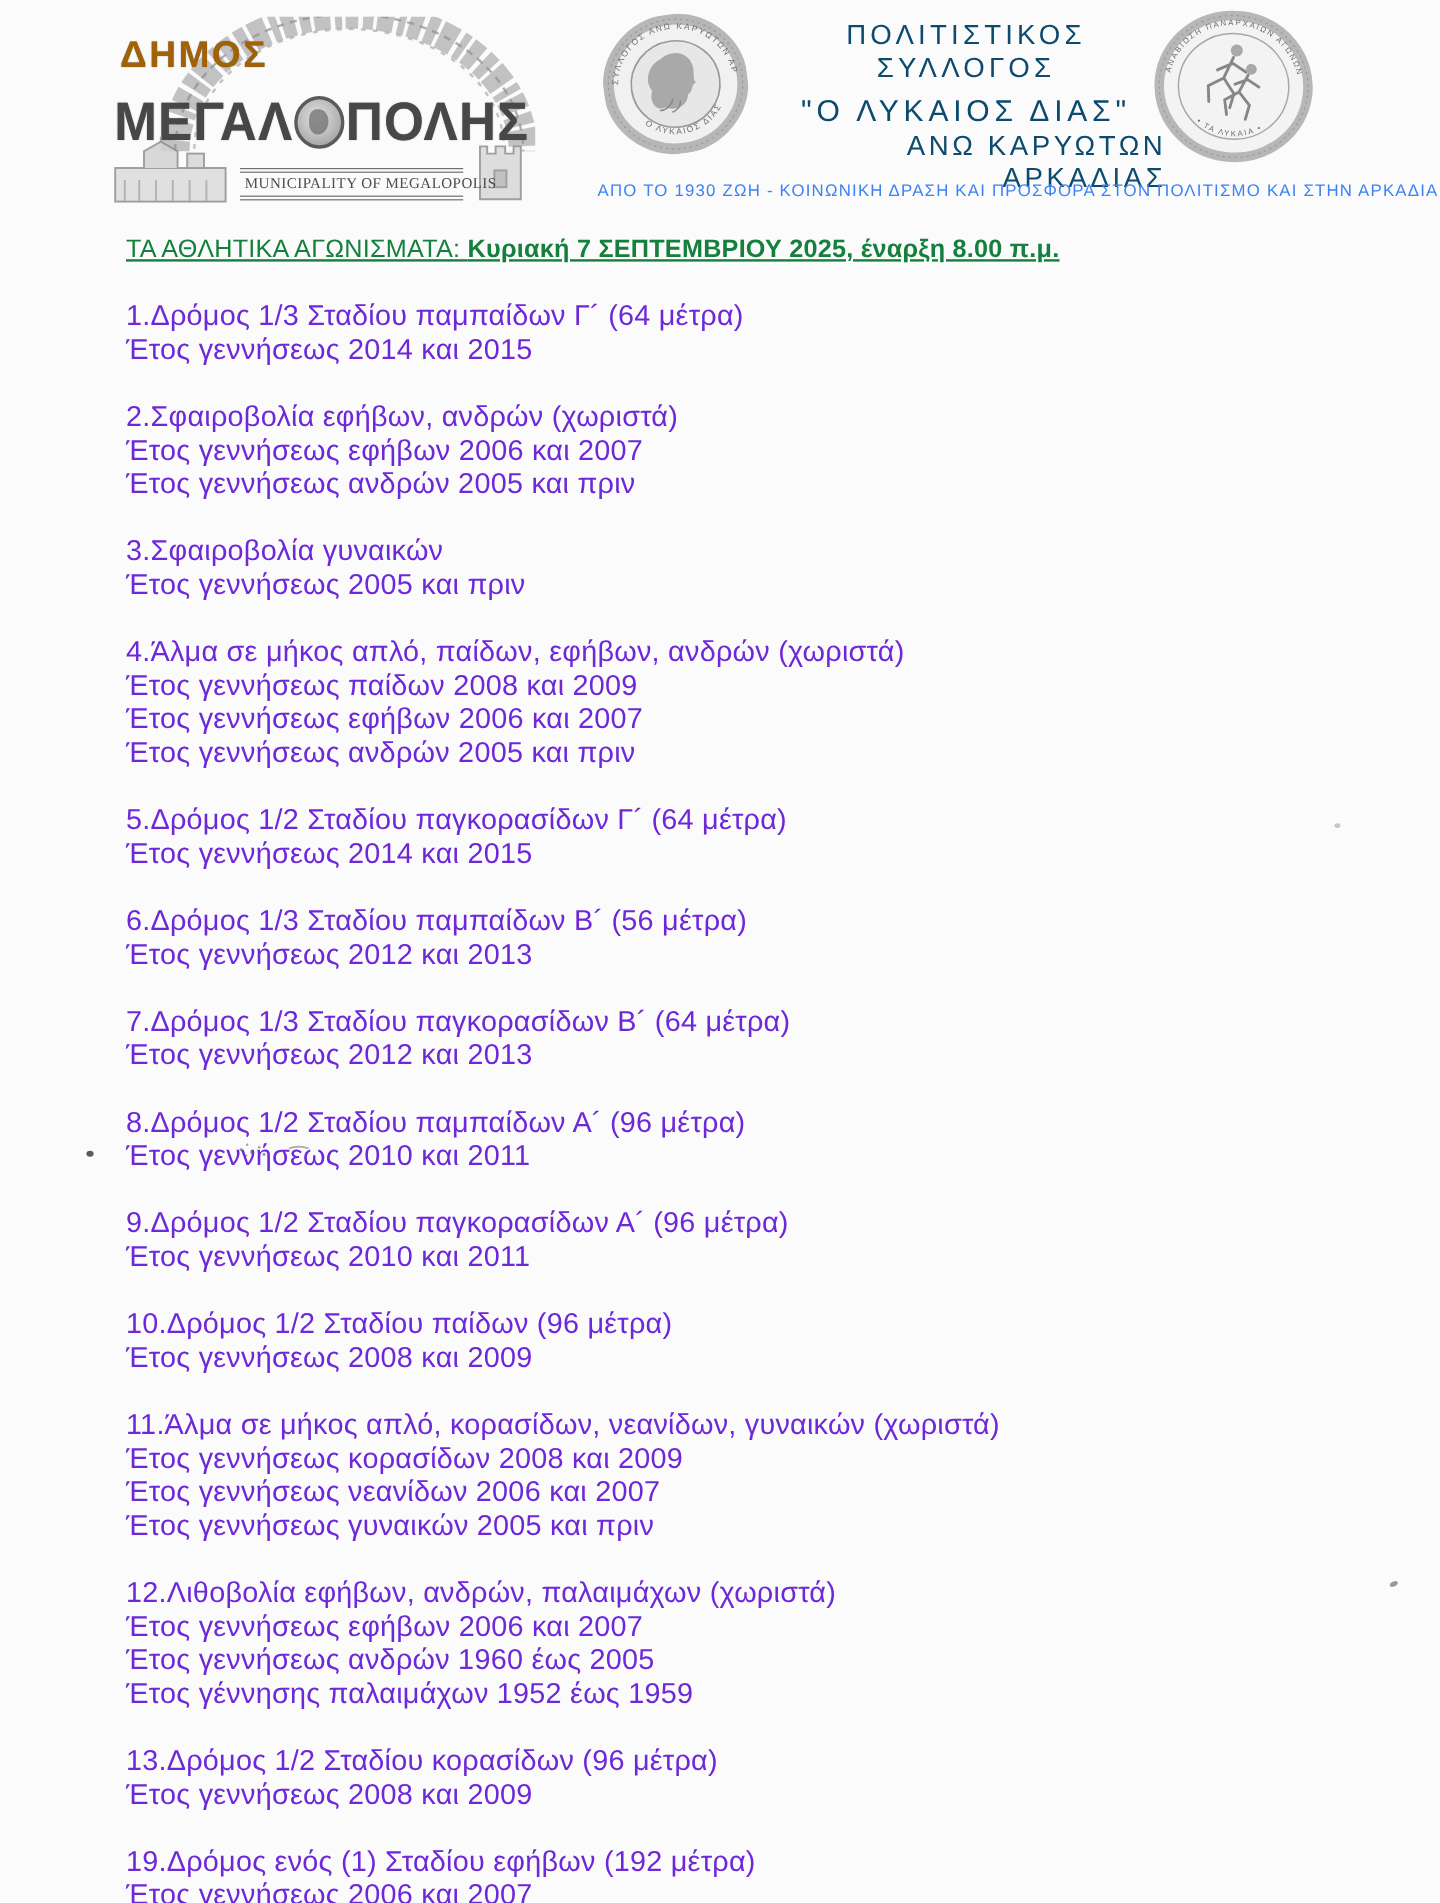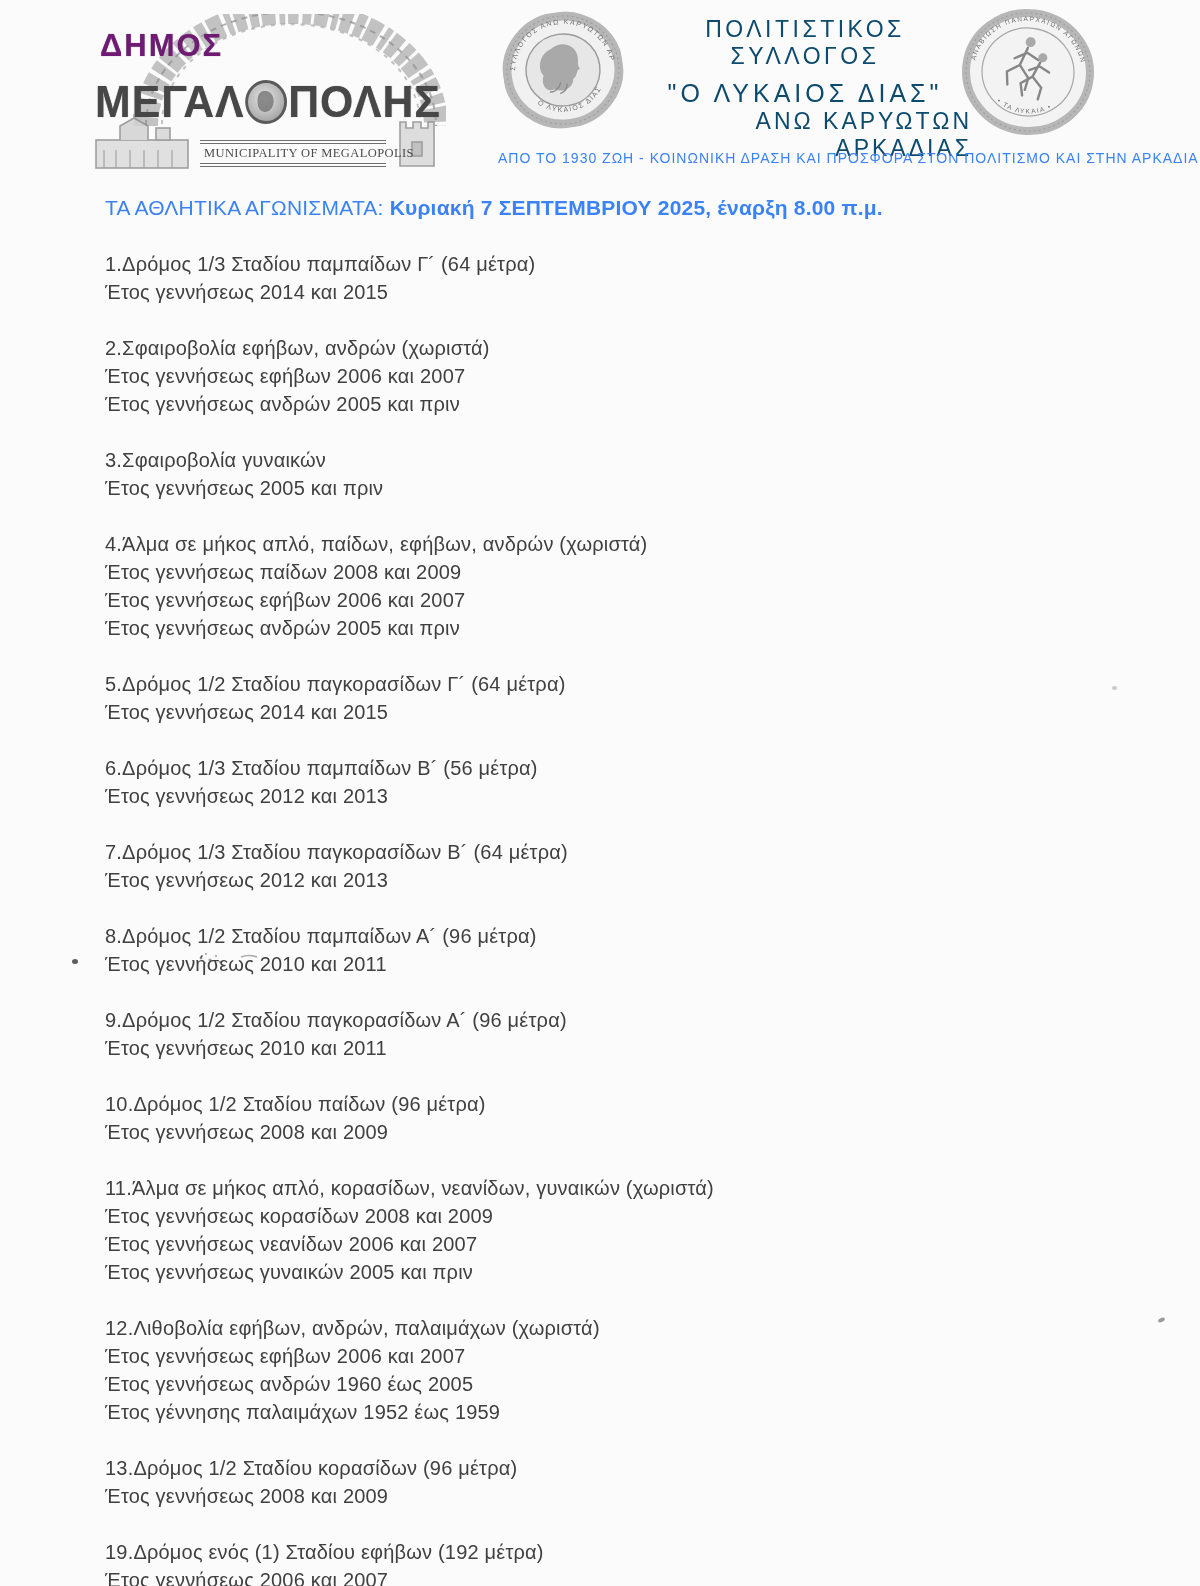--- a/index.html
+++ b/index.html
@@ -11,21 +11,21 @@
     overflow:hidden;
     font-family:"Liberation Sans", sans-serif;
     color:#383838;
   }
   
   .header{position:absolute;top:0;left:0;width:1200px;height:185px;}
   .logo-muni{position:absolute;left:88px;top:14px;width:358px;height:158px;}
   .arch-svg{position:absolute;left:0;top:0;width:358px;height:158px;}
   .muni-top{
     position:absolute;left:12px;top:14px;
-    font-size:31px;font-weight:bold;letter-spacing:2px;color:#701a75;
+    font-size:31px;font-weight:bold;letter-spacing:2px;color:#a16207;
     text-shadow:0 0 1px #7d7d7d;
   }
   .muni-main{
     position:absolute;left:6px;top:62px;width:348px;
     display:flex;align-items:center;justify-content:center;
     font-size:45px;font-weight:bold;color:#474747;
     letter-spacing:1px;transform:scaleX(.95);
     text-shadow:0 0 1px #808080;
   }
   .medallion{
@@ -62,27 +62,27 @@
   .club-line2{font-size:25px;letter-spacing:4px;margin-top:9px;}
   .club-line3{font-size:23px;letter-spacing:3px;text-align:right;}
   .tagline{
     position:absolute;left:498px;top:150px;width:590px;text-align:center;
     font-size:14px;letter-spacing:1px;color:#3b82f6;white-space:nowrap;
   }
 
   
   .doc-title{
     margin:195px 0 0 105px;
-    font-size:21px;line-height:26px;letter-spacing:.2px;color:#3b82f6;
+    font-size:21px;line-height:26px;letter-spacing:.2px;color:#15803d;text-decoration:underline;
   }
   .doc-title .bold{font-weight:bold;}
   .events{margin:29px 0 0 105px;}
   .event{margin-bottom:28px;}
   .event-title,.event-detail{
-    font-size:20px;line-height:28px;letter-spacing:.2px;color:#404040;
+    font-size:24px;line-height:28px;letter-spacing:.2px;color:#6d28d9;
   }
 
   
   .artifact-dot{
     position:absolute;left:72px;top:959px;width:6px;height:5px;border-radius:50%;
     background:#3f3f3f;opacity:.85;
   }
   .artifact-smudge{position:absolute;left:193px;top:948px;width:72px;height:22px;opacity:.55;}
   .artifact-speck1{position:absolute;left:1158px;top:1318px;width:7px;height:4px;border-radius:50%;
     background:#9a9a9a;transform:rotate(-25deg);}

